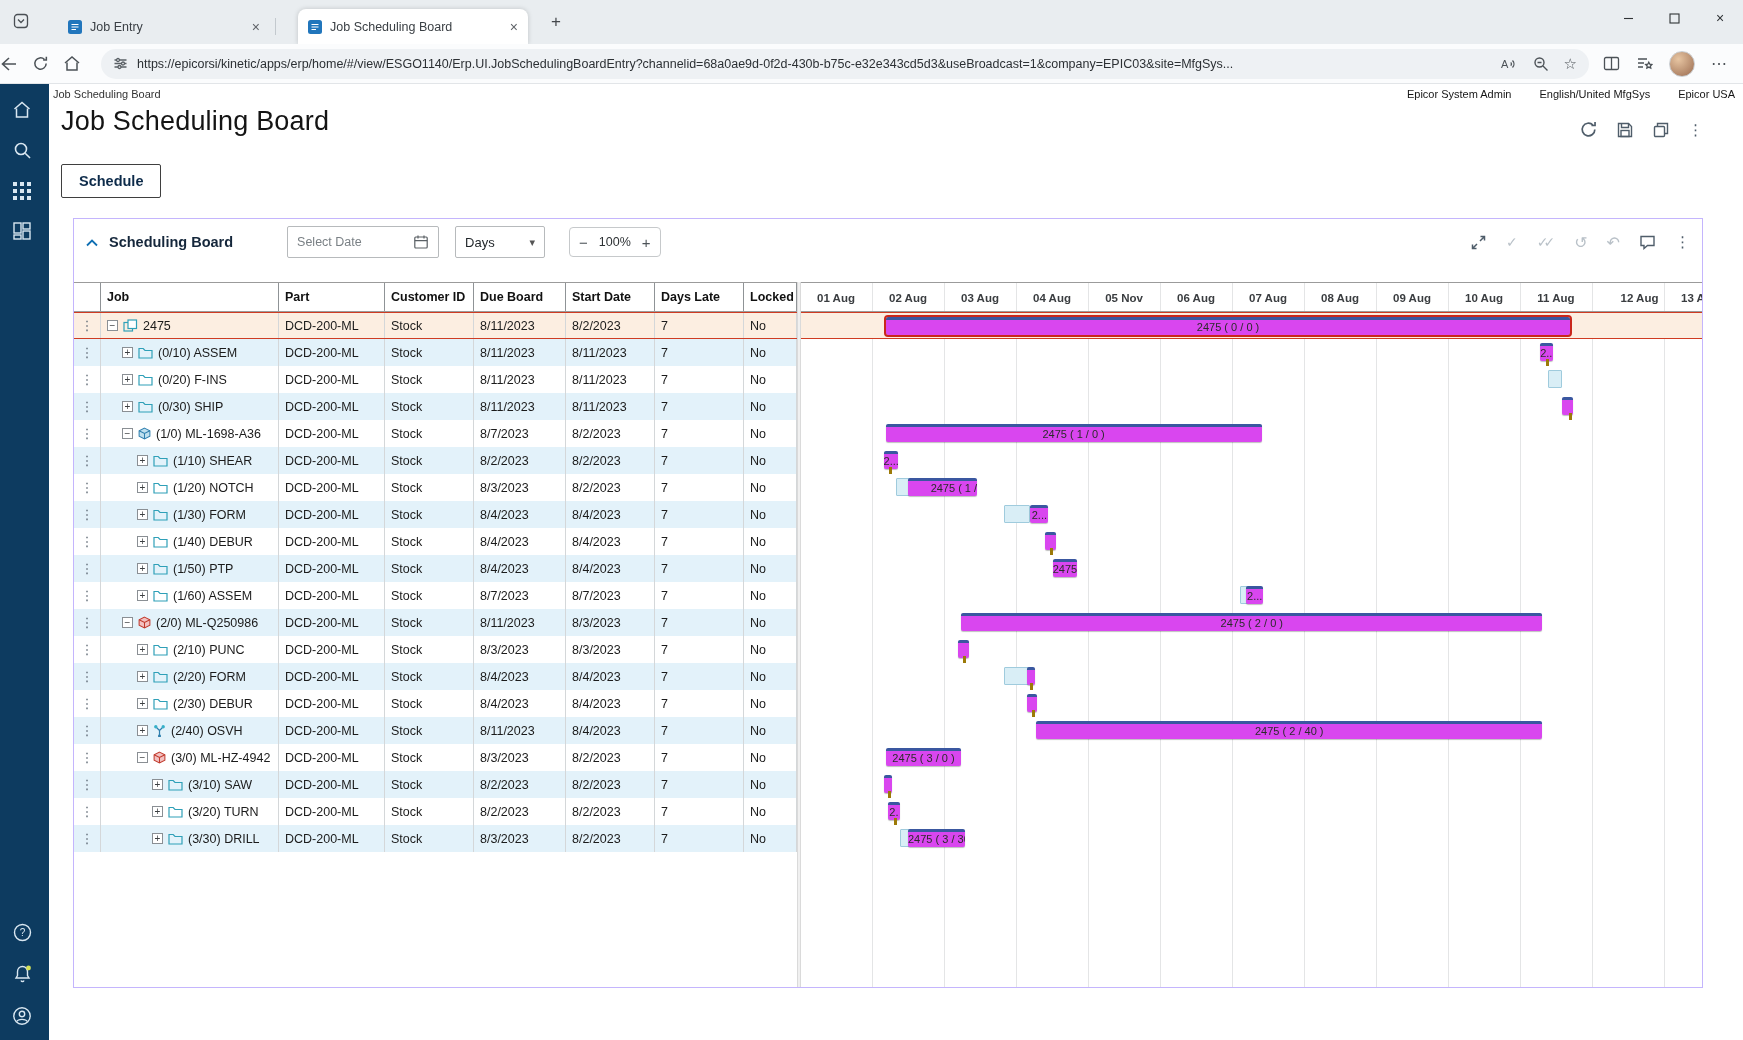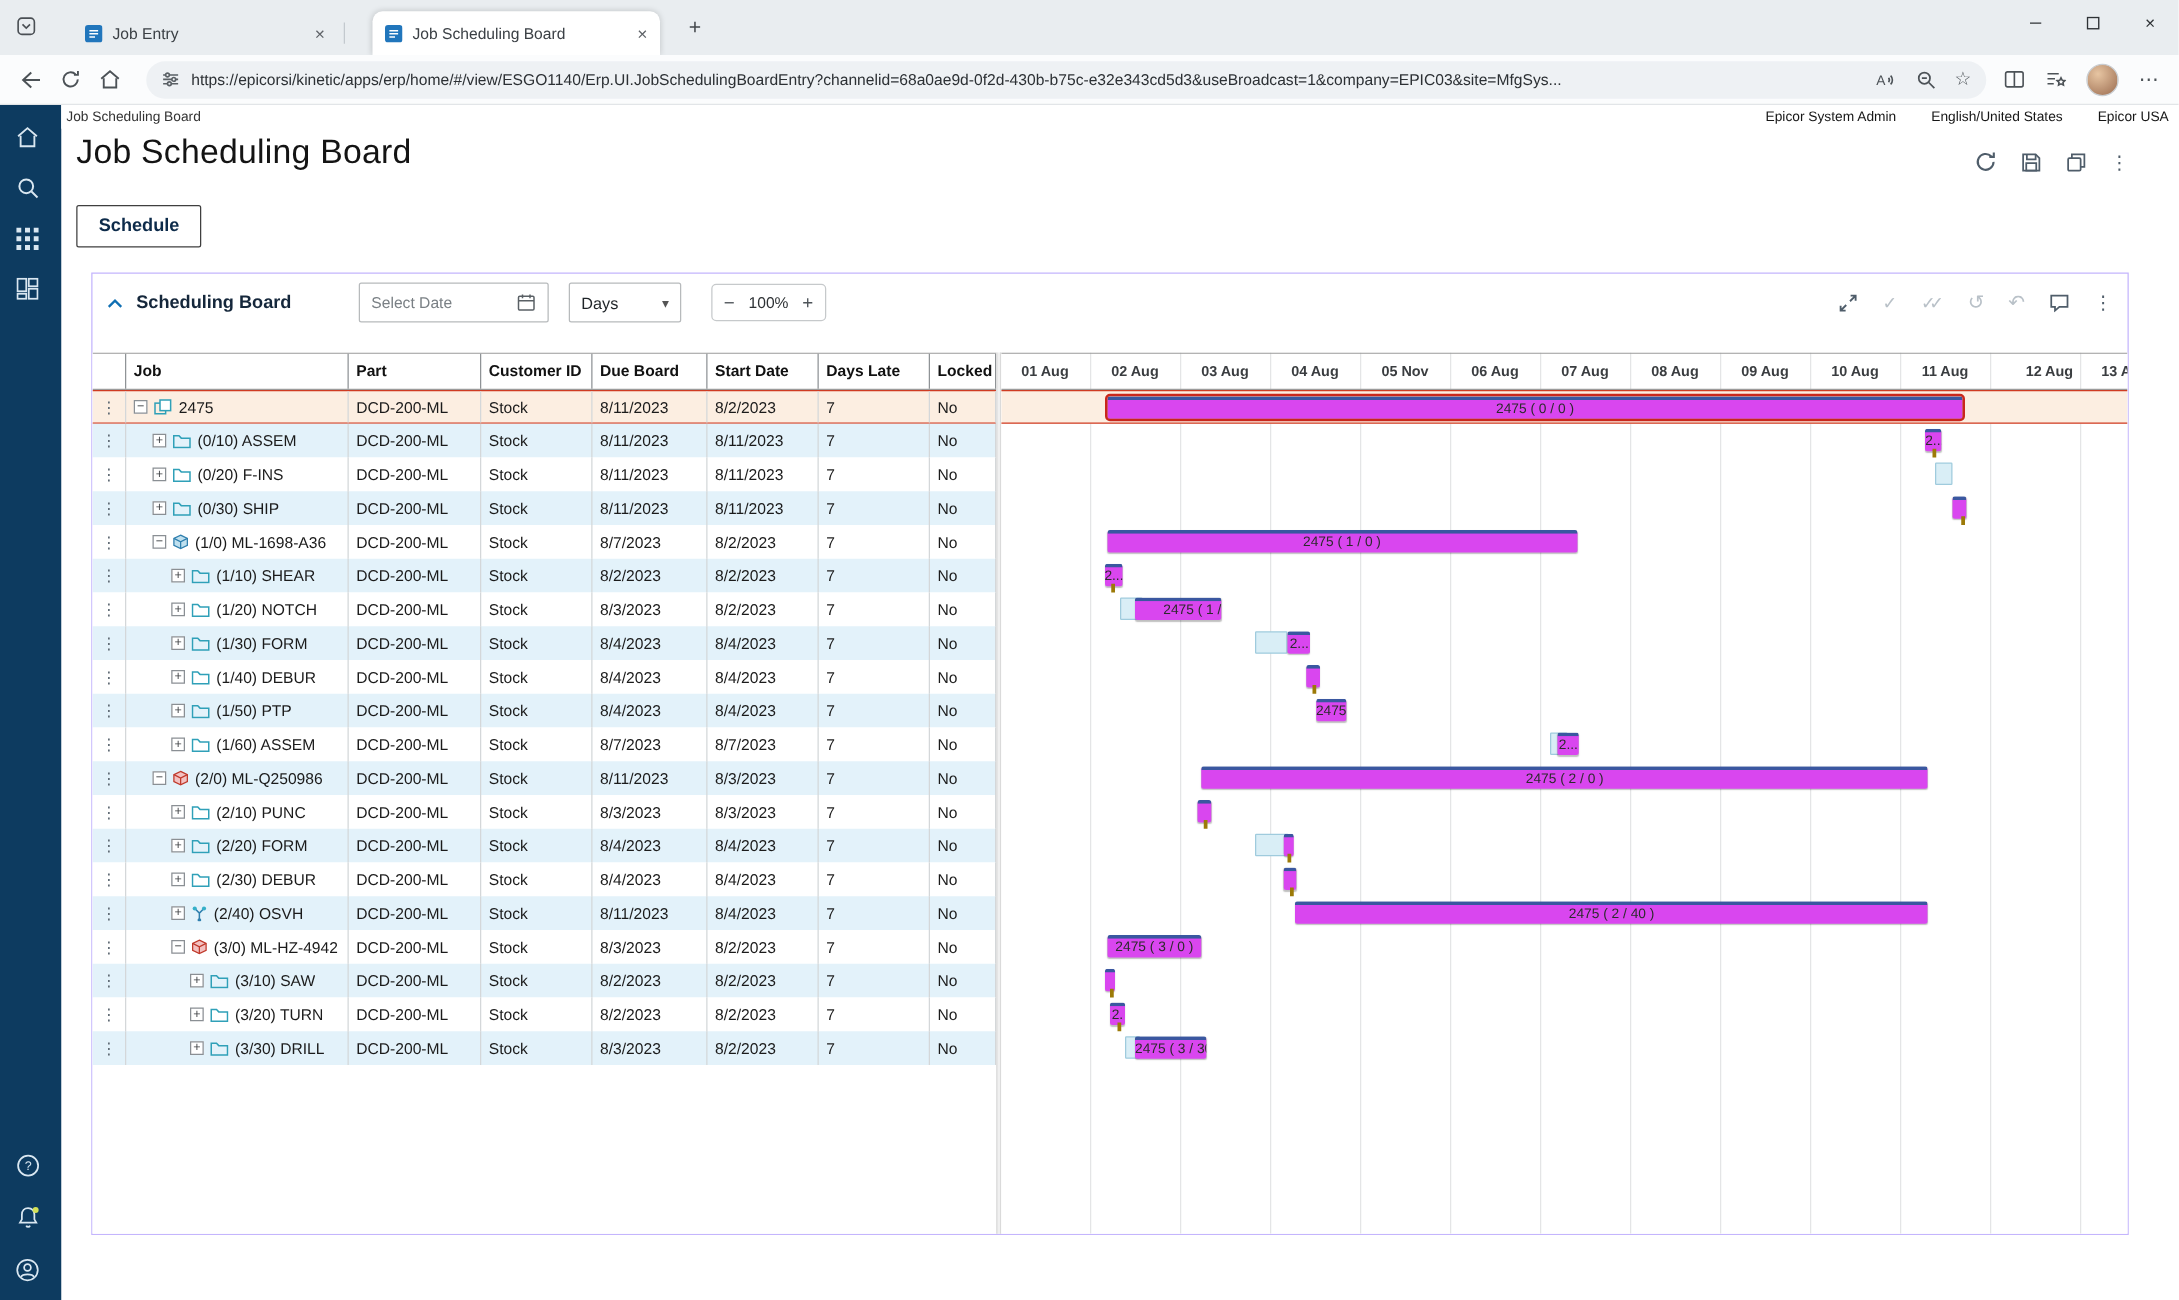--- a/index.html
+++ b/index.html
@@ -14,21 +14,21 @@
   .tab .favicon { margin-right:8px; flex:none; }
   .tab .tlabel { flex:1; white-space:nowrap; overflow:hidden; text-overflow:ellipsis; }
   .tab .tclose { margin-left:8px; color:#5f6368; font-size:14px; line-height:14px; cursor:default; }
   .tab.inactive { left:58px; width:212px; }
   .tab.inactive:after { content:""; position:absolute; right:-6px; top:9px; height:17px; width:1px; background:#c3c9ce; }
   .tab.active { left:298px; width:230px; background:#fff; border-radius:8px 8px 0 0; box-shadow:0 0 5px rgba(0,0,0,.18); }
   .newtab { position:absolute; left:545px; top:12px; font-size:17px; color:#44484c; width:22px; text-align:center; }
   .win-controls { position:absolute; right:0; top:0; height:36px; display:flex; }
   .winbtn { width:46px; height:36px; display:flex; align-items:center; justify-content:center; color:#2f3336; font-size:14px; }
 
-  .navbar { position:absolute; left:0; top:44px; width:100%; height:40px; background:#fbfcfd; border-bottom:1px solid #e2e5e8; display:flex; align-items:center; padding-left:16px; }
+  .navbar { position:absolute; left:0; top:44px; width:100%; height:40px; background:#fbfcfd; border-bottom:1px solid #e2e5e8; display:flex; align-items:center; padding-left:0; }
   .nav-ico { color:#4c5257; margin-right:14px; flex:none; display:flex; align-items:center; }
   .urlbar { flex:1; height:30px; margin:0 14px 0 6px; border-radius:15px; background:#eef1f4; display:flex; align-items:center; padding:0 12px; min-width:0; }
   .urlbar .site-info { color:#5a6065; margin-right:9px; flex:none; }
   .url-text { font-size:12.5px; color:#2c3034; white-space:nowrap; overflow:hidden; text-overflow:ellipsis; flex:1; min-width:0; }
   .url-right { display:flex; align-items:center; gap:15px; margin-left:12px; color:#4c5257; flex:none; }
   .star-glyph { font-size:15px; line-height:15px; }
   .nav-right { display:flex; align-items:center; gap:16px; padding-right:16px; color:#4c5257; flex:none; }
   .avatar { width:26px; height:26px; border-radius:50%; background:radial-gradient(circle at 35% 30%, #e7c5a2, #9a6b4f); border:1px solid #c9cdd1; }
   .more-glyph { font-size:16px; }
 
@@ -255,21 +255,21 @@
         <circle cx="10" cy="8" r="2.7"></circle>
         <path d="M4.8 15.5c1.2-2.8 9.2-2.8 10.4 0"></path>
       </svg>
   </span>
 </div>
 
 <div class="topstrip">
   <span>Job Scheduling Board</span>
   <span class="right">
     <span>Epicor System Admin</span>
-    <span>English/United States</span>
+    <span>English/United MfgSys</span>
     <span>Epicor USA</span>
   </span>
 </div>
 
 <div class="page-title">Job Scheduling Board</div>
 <div class="page-actions">
     <span class="ptool">
       <svg width="19" height="19" viewBox="0 0 18 18" fill="none" stroke="currentColor" stroke-width="1.6">
         <path d="M15 9a6 6 0 1 1-1.76-4.24"></path>
         <path d="M15.2 1.8v3.4h-3.4"></path>

